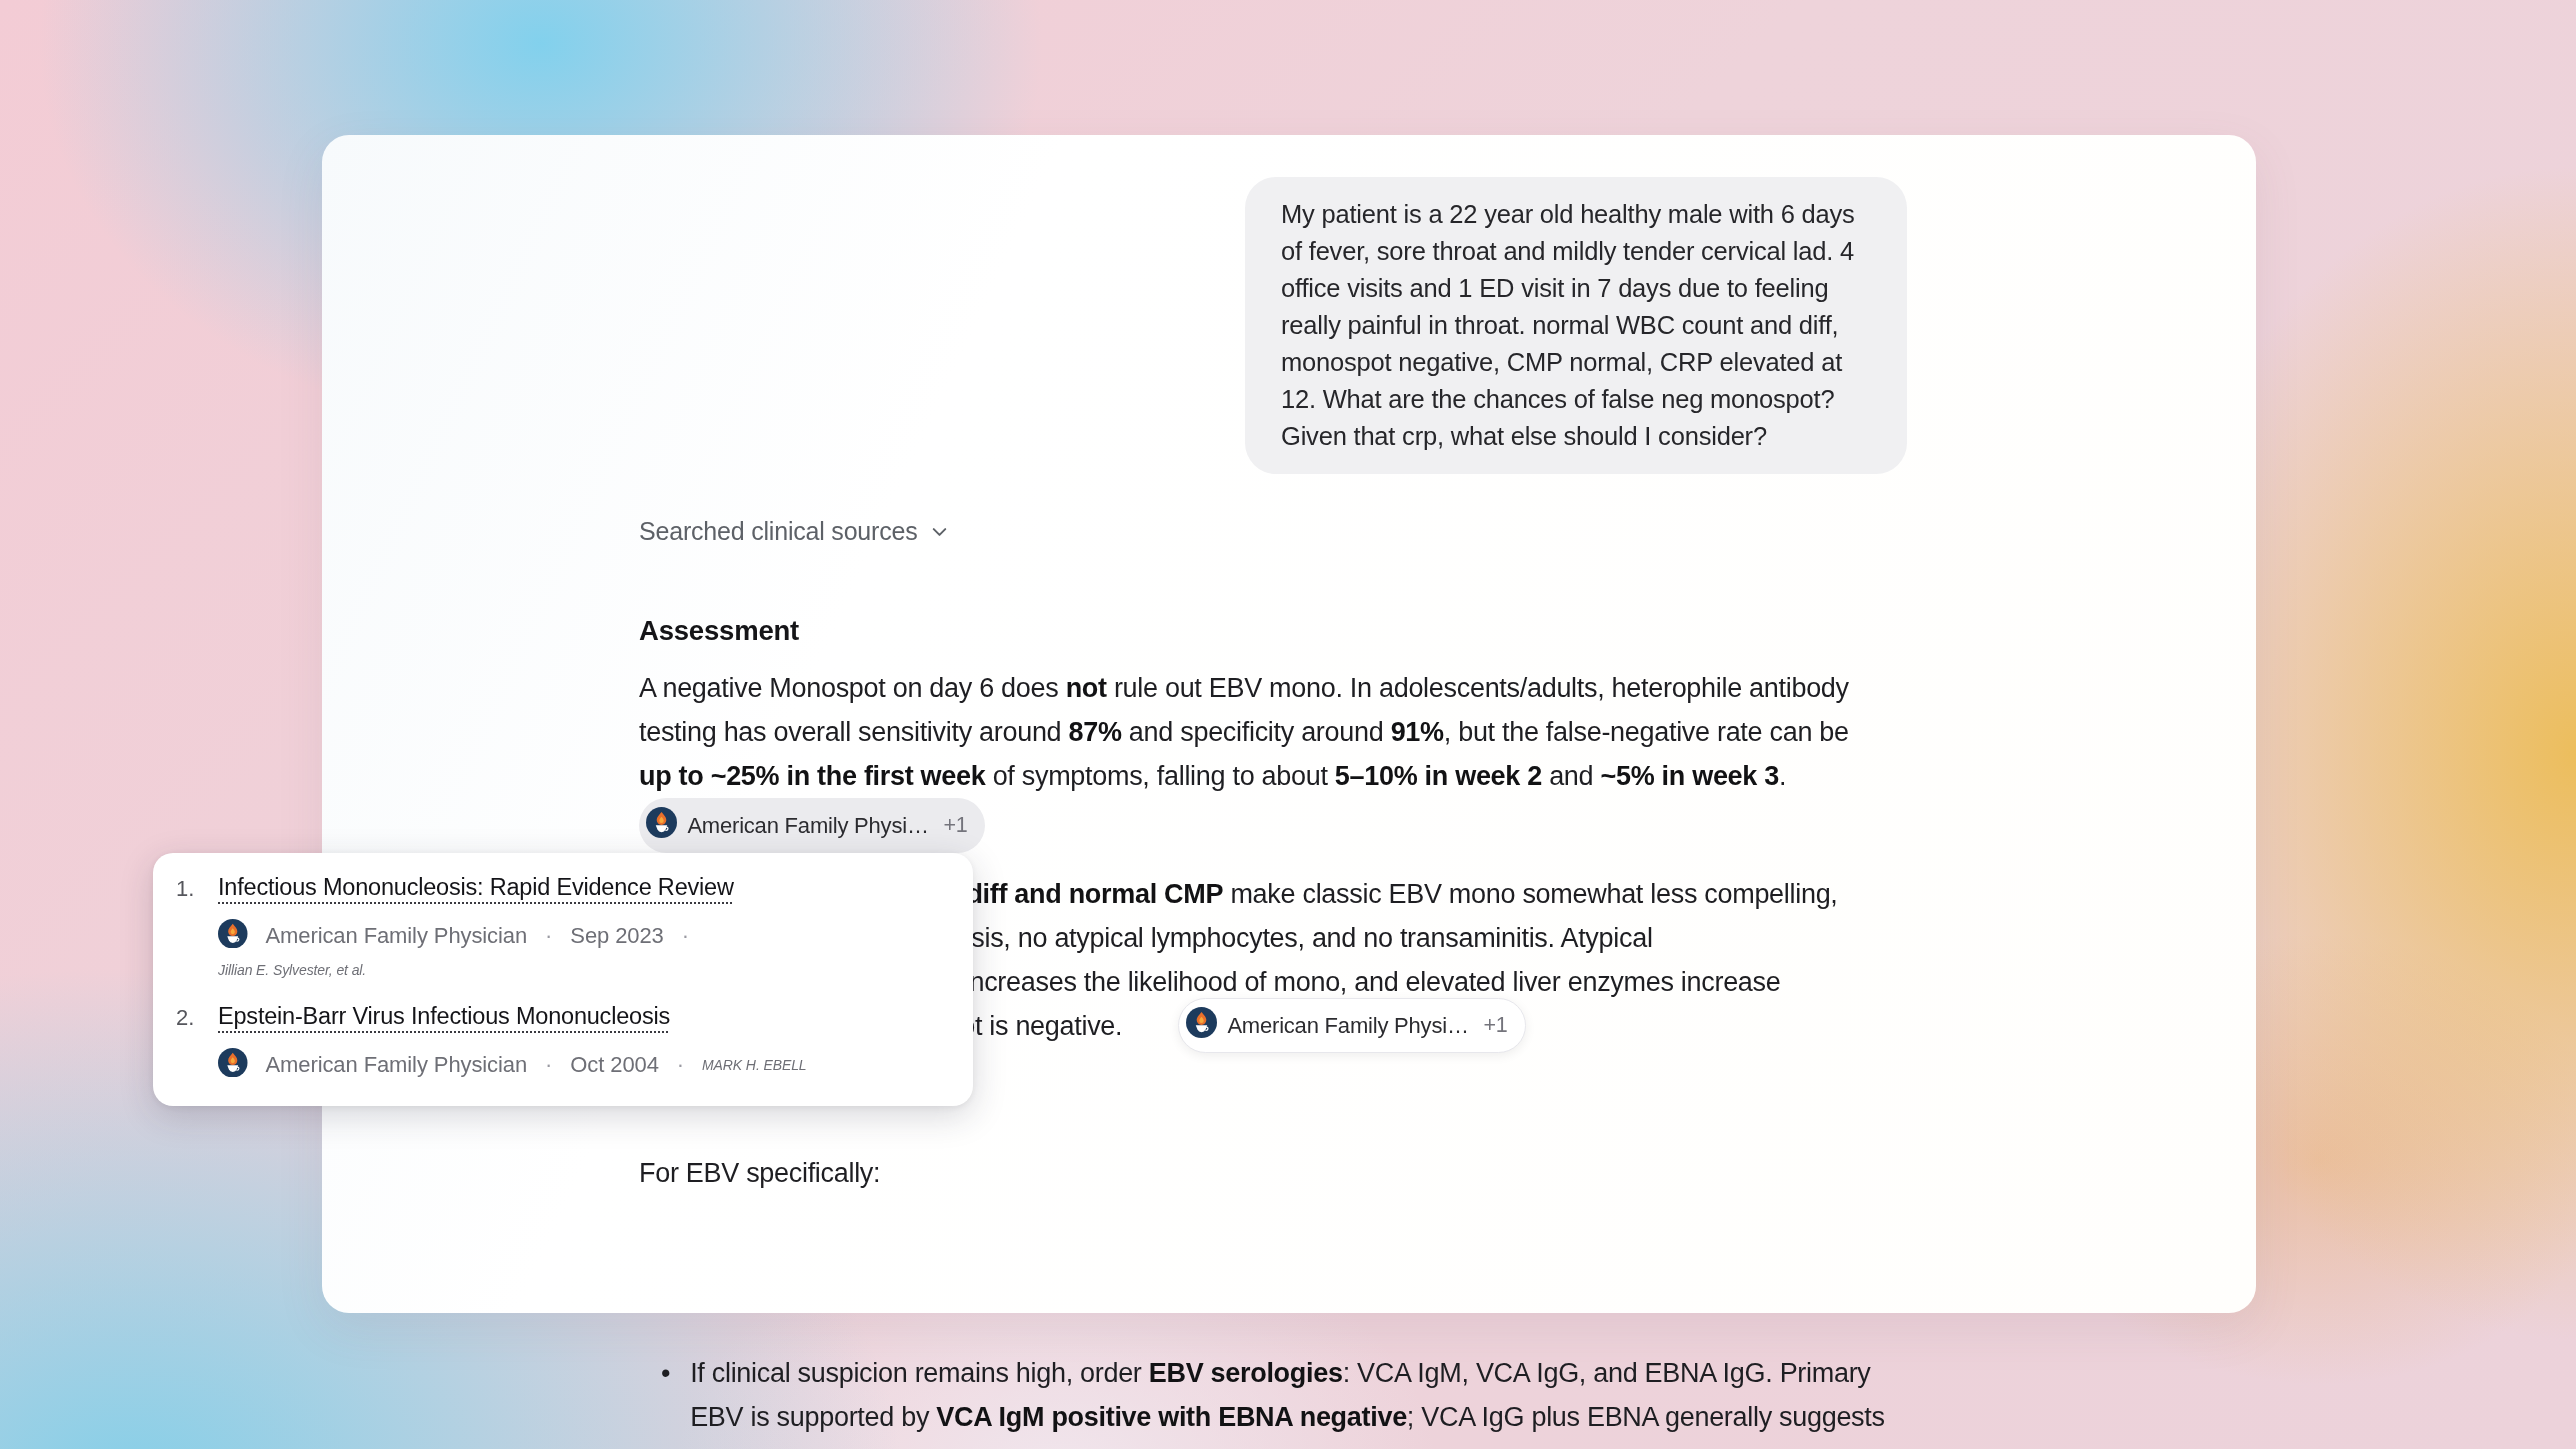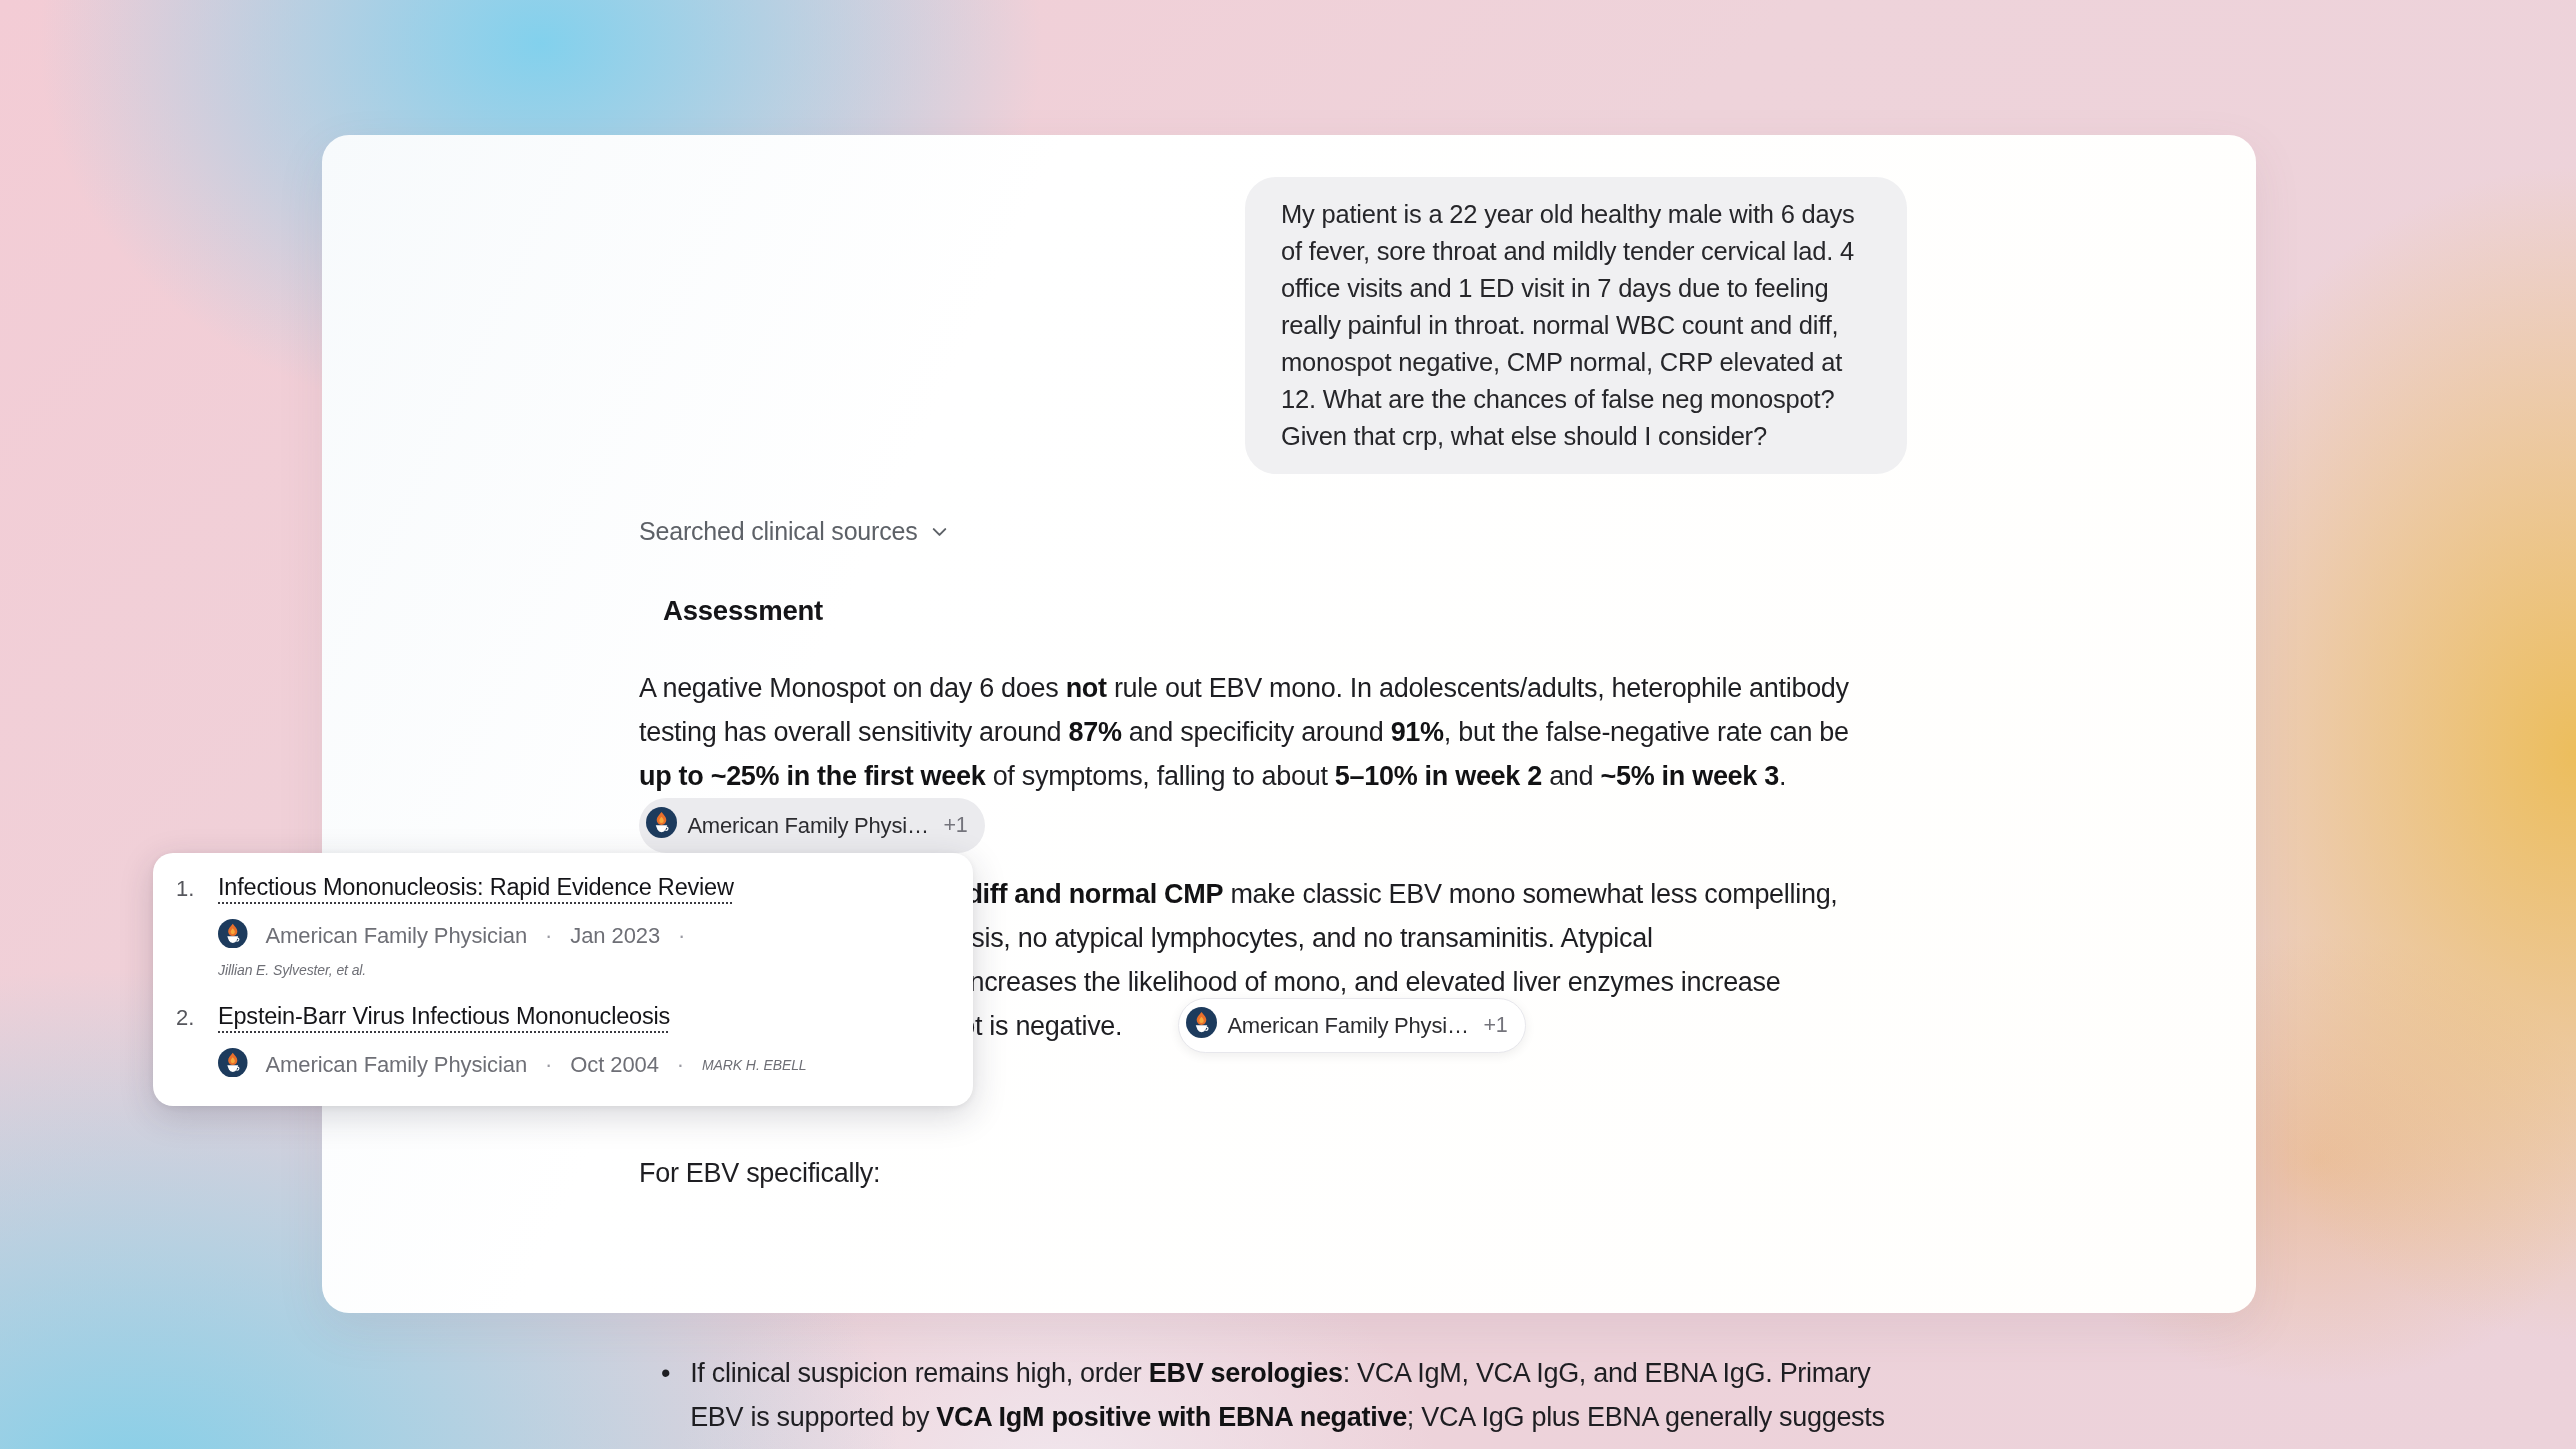--- a/index.html
+++ b/index.html
@@ -41,21 +41,21 @@
   .sources{
     position:absolute; left:317px; top:382px;
     display:flex; align-items:center; gap:11px;
     font-size:25px; color:#5d6167; letter-spacing:-0.2px;
     cursor:pointer;
   }
   .h-bold{
     position:absolute; left:317px;
     font-size:27.5px; font-weight:700; color:#151518; letter-spacing:-0.2px;
   }
-  .assess-h{top:460px;margin-left:24px;}
+  .assess-h{top:480px;}
   .hidden-h{top:938px;}
   .para{
     position:absolute; left:317px;
     font-size:27px; line-height:44px; letter-spacing:-0.3px;
     color:#1e1e22; white-space:nowrap;
   }
   .para b{font-weight:700; color:#121214;}
   .p1{top:531px;}
   .p2{top:737px;}
   .intro{top:1016px; white-space:normal;}
@@ -184,21 +184,21 @@
             <svg width="29.5" height="29.5" viewBox="0 0 40 40">
               <circle cx="20" cy="20" r="20" fill="#1d3b5d"></circle>
               <path d="M20 6.5c3.4 4.2 6.2 6.8 6.2 10.4a6.2 6.2 0 0 1-12.4 0c0-3.6 2.8-6.2 6.2-10.4z" fill="#e86f2b"></path>
               <path d="M20 12.5c1.6 2 2.9 3.4 2.9 5.2a2.9 2.9 0 0 1-5.8 0c0-1.8 1.3-3.2 2.9-5.2z" fill="#f6a93b"></path>
               <path d="M12.6 23.5h14.8l-2.1 5.6a5.9 5.9 0 0 1-5.2 3.4 5.9 5.9 0 0 1-5.3-3.4z" fill="#ffffff"></path>
               <path d="M26.5 26c2.6 0 2.4 4.3-.9 4.1" fill="none" stroke="#ffffff" stroke-width="1.6" stroke-linecap="round"></path>
             </svg>
           </span>
           <span>American Family Physician</span>
           <span class="dot">·</span>
-          <span>Jan 2023</span>
+          <span>Sep 2023</span>
           <span class="dot">·</span>
         </div>
         <div class="cit-authors">Jillian E. Sylvester, et al.</div>
       </div>
     </div>
 
     <div class="cit-item">
       <div class="cit-num">2.</div>
       <div class="cit-body">
         <span class="cit-title">Epstein-Barr Virus Infectious Mononucleosis</span>

